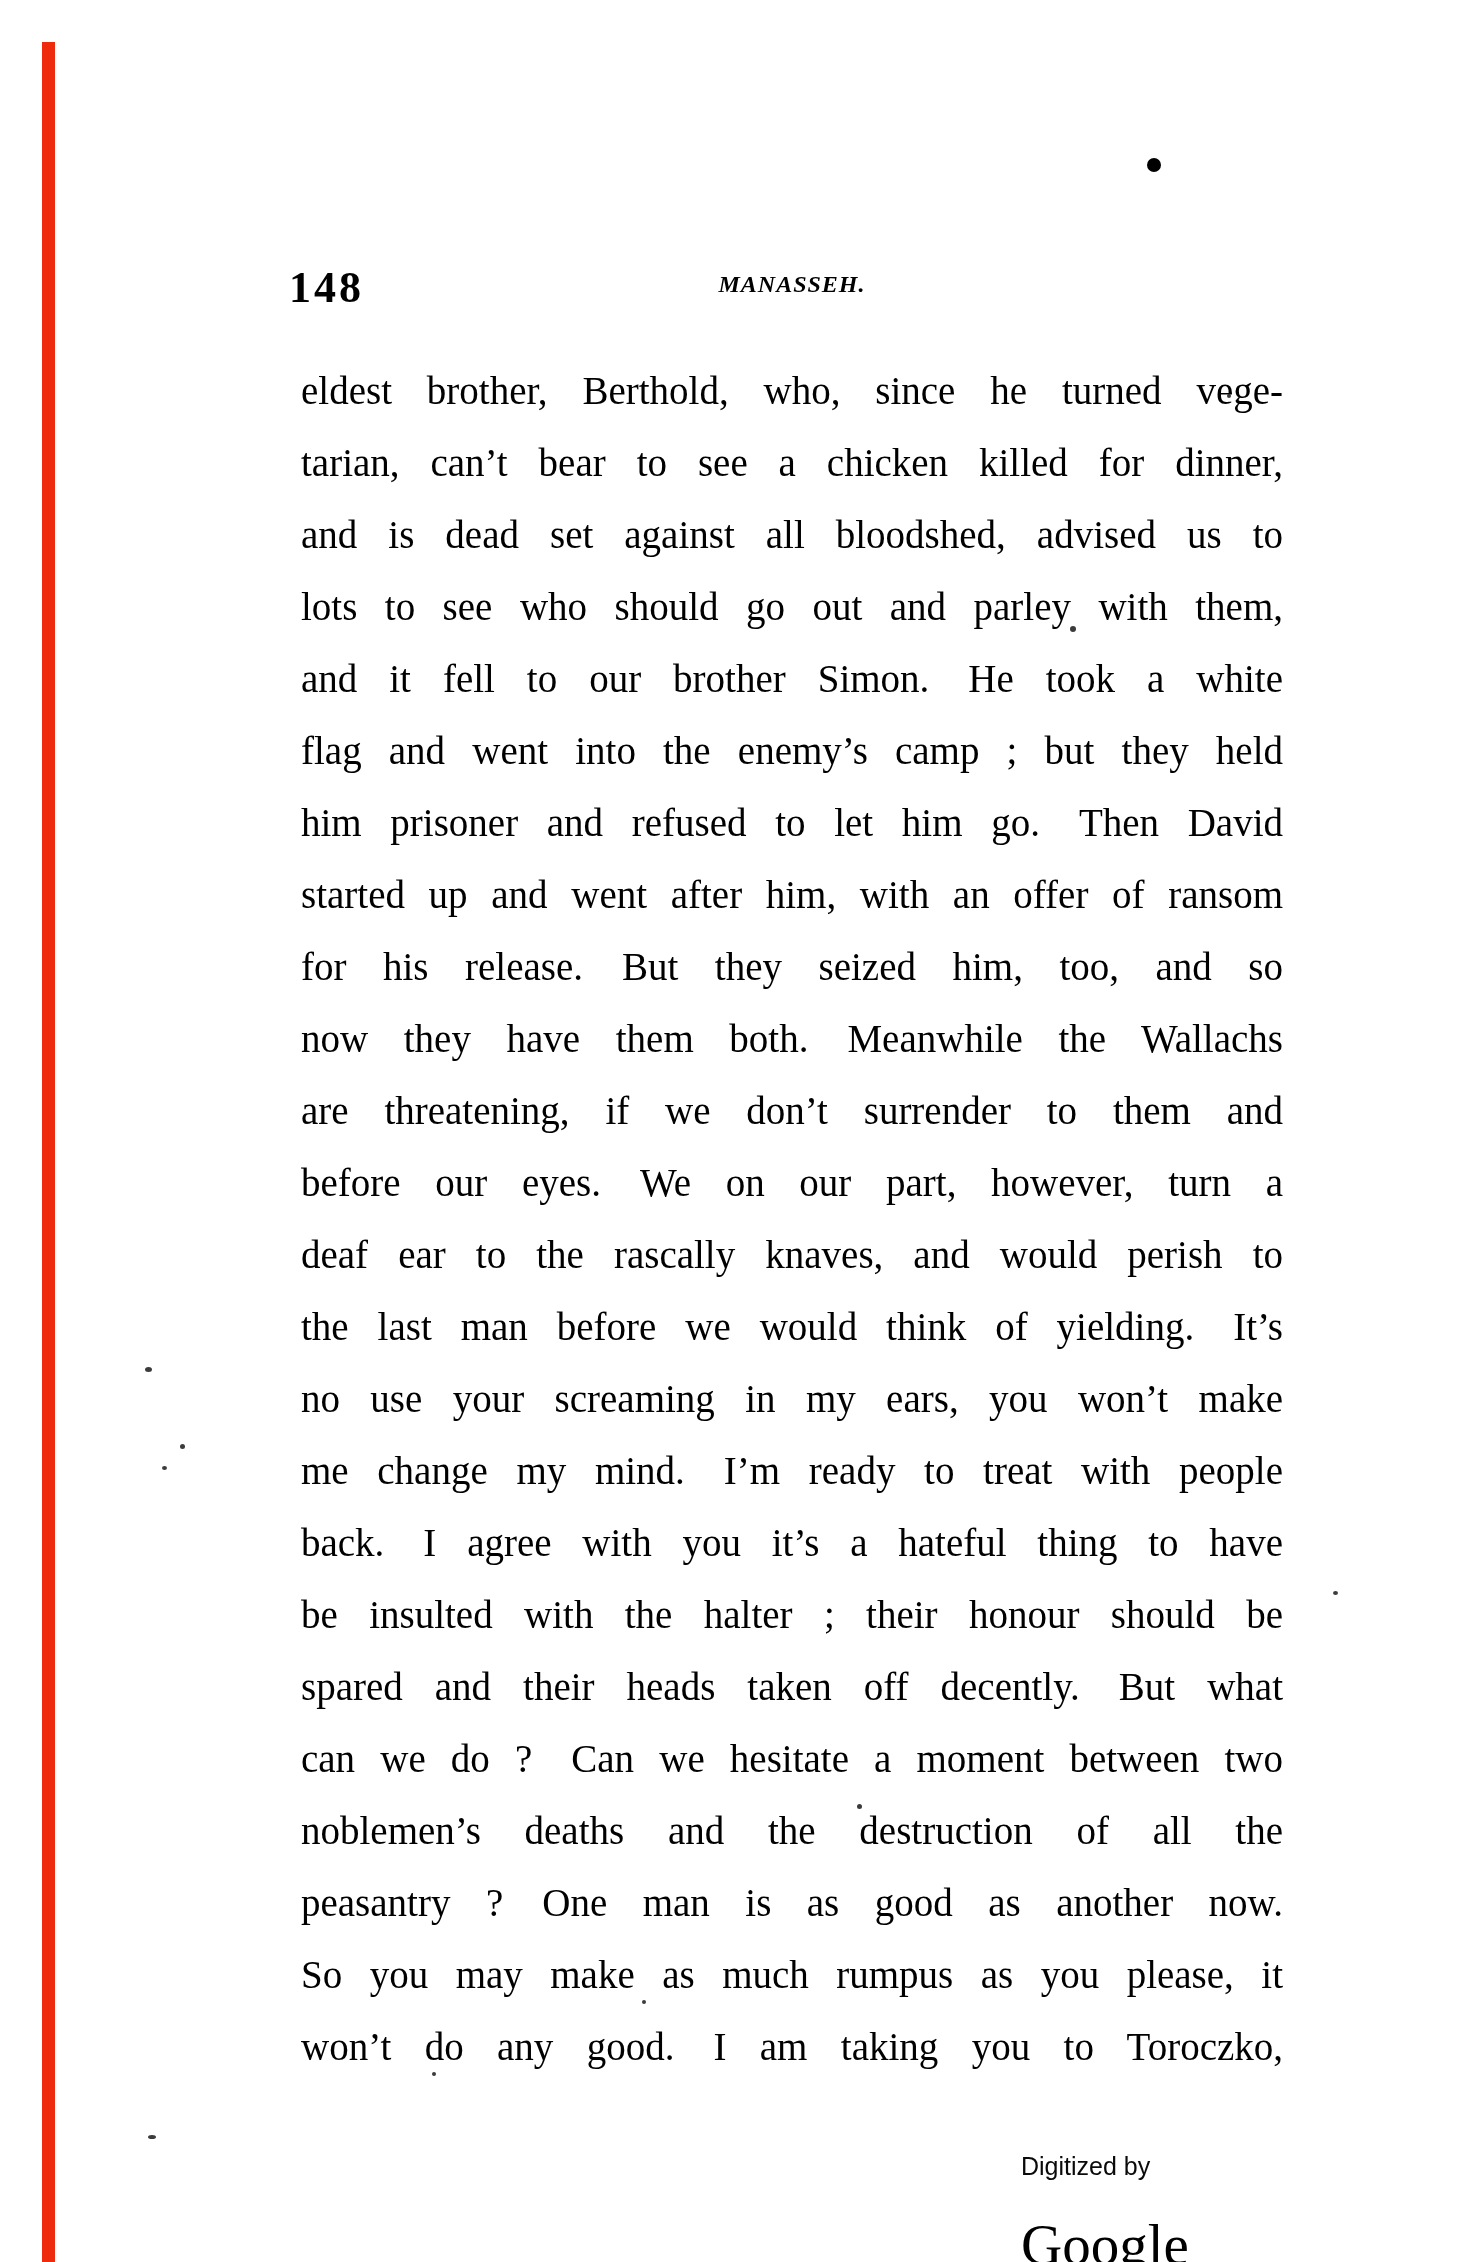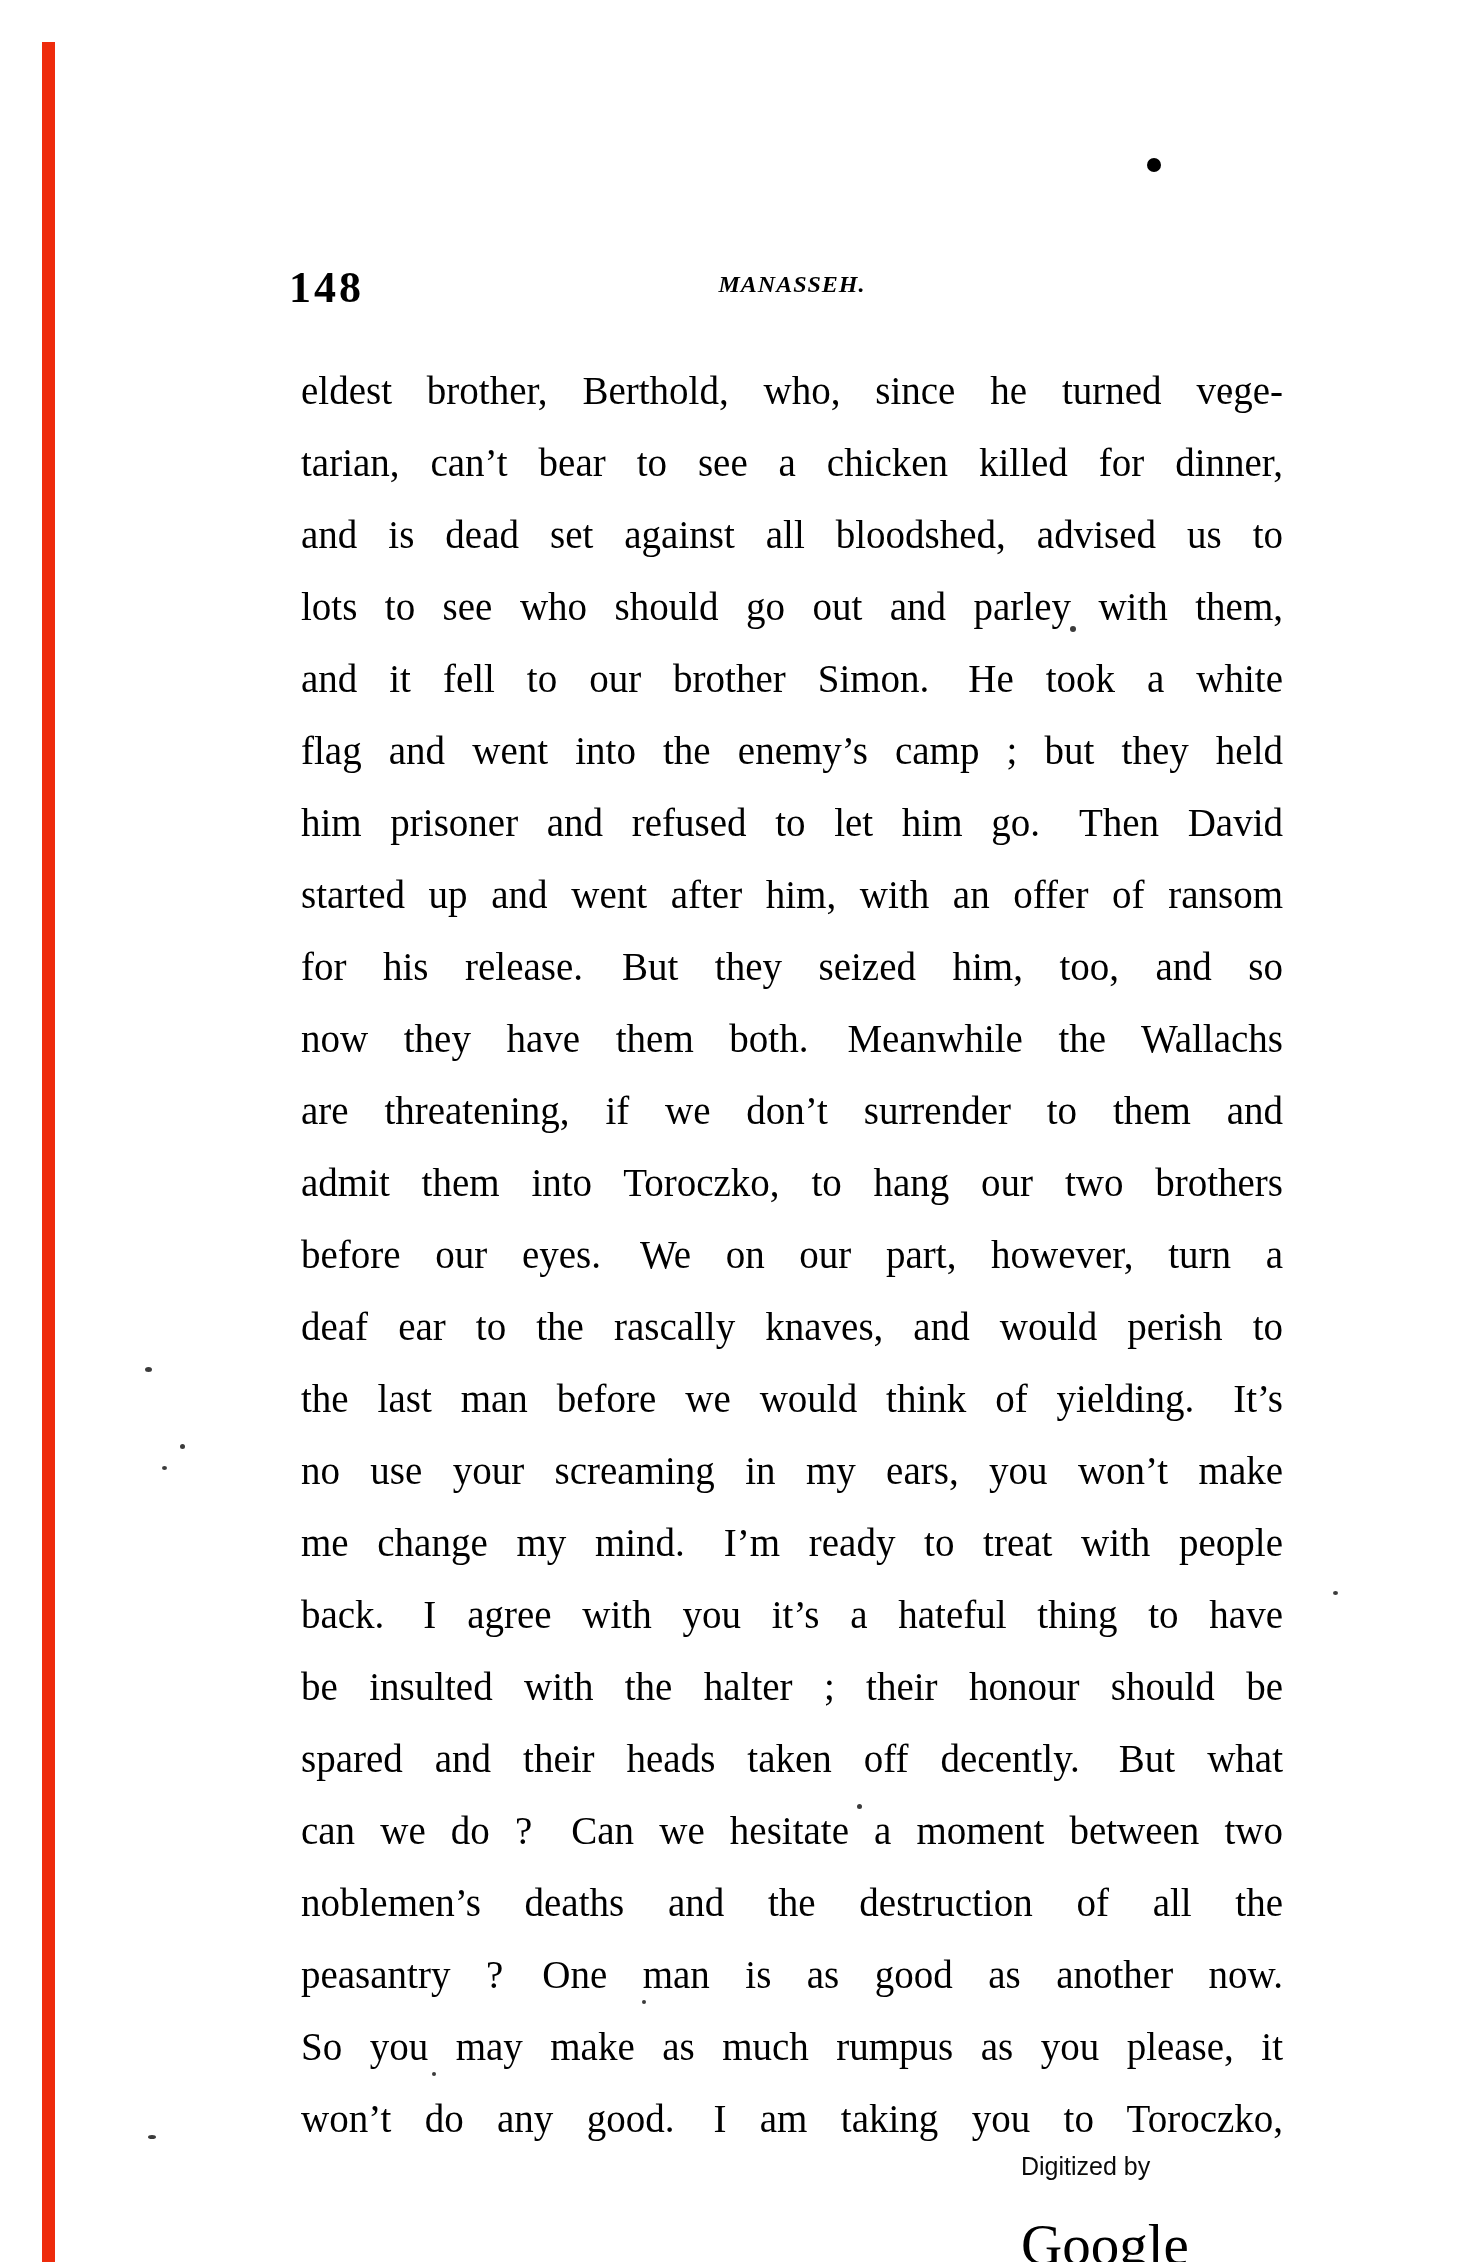--- a/index.html
+++ b/index.html
@@ -97,21 +97,20 @@
     <div class="text-line">tarian, can’t bear to see a chicken killed for dinner,</div>
     <div class="text-line">and is dead set against all bloodshed, advised us to</div>
     <div class="text-line">lots to see who should go out and parley with them,</div>
     <div class="text-line">and it fell to our brother Simon. He took a white</div>
     <div class="text-line">flag and went into the enemy’s camp ; but they held</div>
     <div class="text-line">him prisoner and refused to let him go. Then David</div>
     <div class="text-line">started up and went after him, with an offer of ransom</div>
     <div class="text-line">for his release. But they seized him, too, and so</div>
     <div class="text-line">now they have them both. Meanwhile the Wallachs</div>
     <div class="text-line">are threatening, if we don’t surrender to them and</div>
-    <div class="text-line">admit them into Toroczko, to hang our two brothers</div>
     <div class="text-line">before our eyes. We on our part, however, turn a</div>
     <div class="text-line">deaf ear to the rascally knaves, and would perish to</div>
     <div class="text-line">the last man before we would think of yielding. It’s</div>
     <div class="text-line">no use your screaming in my ears, you won’t make</div>
     <div class="text-line">me change my mind. I’m ready to treat with people</div>
     <div class="text-line">back. I agree with you it’s a hateful thing to have</div>
     <div class="text-line">be insulted with the halter ; their honour should be</div>
     <div class="text-line">spared and their heads taken off decently. But what</div>
     <div class="text-line">can we do ? Can we hesitate a moment between two</div>
     <div class="text-line">noblemen’s deaths and the destruction of all the</div>

